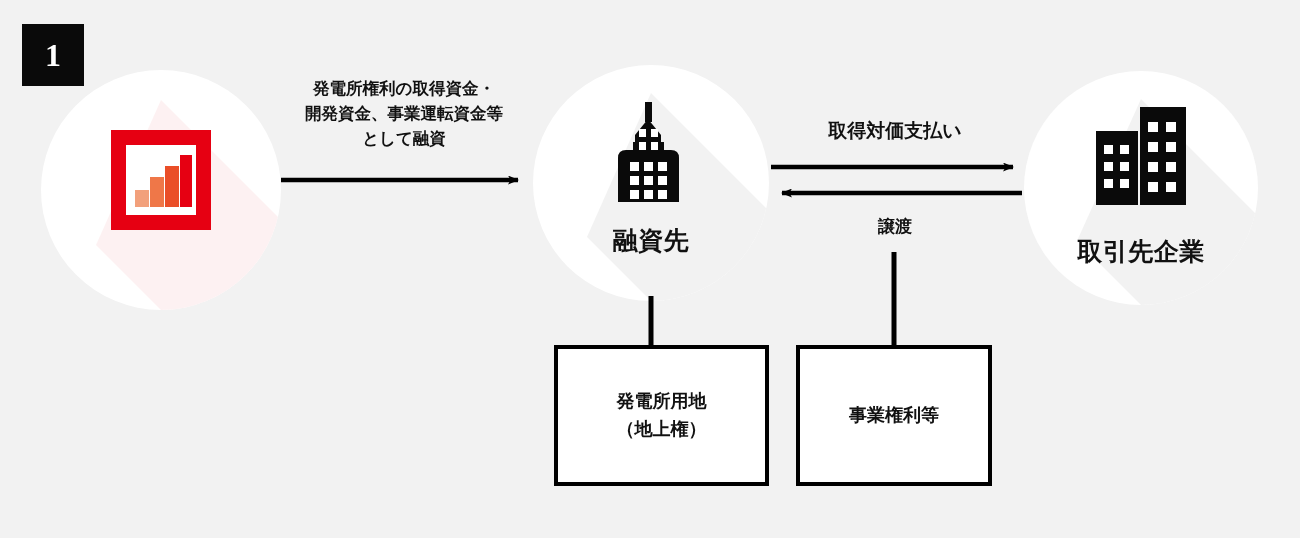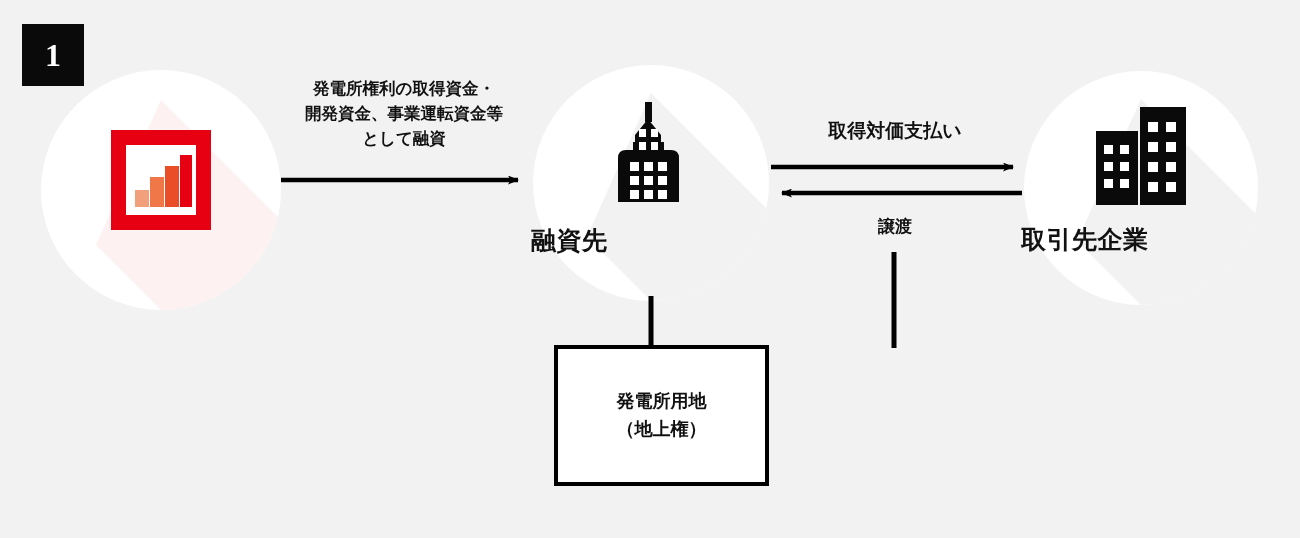--- a/index.html
+++ b/index.html
@@ -46,20 +46,21 @@
   }
   .node-circle .longshadow {
     position: absolute;
     left: 0; top: 0; right: 0; bottom: 0;
     pointer-events: none;
   }
 
   
   .node-label {
     position: absolute;
+    text-align: center;
     color: #111111;
     font-weight: 700;
     font-size: 25px;
     letter-spacing: 0.5px;
     white-space: nowrap;
     line-height: 1.2;
   }
   .node-sublabel {
     position: absolute;
     text-align: center;
@@ -177,21 +178,21 @@
       <rect x="78" y="37" width="10" height="10" fill="#ffffff"></rect>
       <rect x="60" y="57" width="10" height="10" fill="#ffffff"></rect>
       <rect x="78" y="57" width="10" height="10" fill="#ffffff"></rect>
       <rect x="60" y="77" width="10" height="10" fill="#ffffff"></rect>
       <rect x="78" y="77" width="10" height="10" fill="#ffffff"></rect>
     </svg>
   </div>
 
   <div class="node-label" style="left:531px; top:225px; width:240px;">融資先</div>
 
-  <div class="node-label" style="left:1021px; top:224px; width:240px;">取引先企業</div>
+  <div class="node-label" style="left:1021px; top:236px; width:240px;">取引先企業</div>
 
   <div class="flow-text multi" style="left:268px; top:68px; width:272px;margin-top:8px;">発電所権利の取得資金・
 開発資金、事業運転資金等
 として融資</div>
 
   <div class="flow-text single" style="left:768px; top:117px; width:254px;">取得対価支払い</div>
 
   <div class="flow-text small" style="left:800px; top:214px; width:190px;">譲渡</div>
 
   <svg class="svg-layer">
@@ -213,14 +214,17 @@
     <line x1="651" y1="296" x2="651" y2="348" stroke="#000000" stroke-width="5"></line>
 
     <line x1="894" y1="252" x2="894" y2="348" stroke="#000000" stroke-width="5"></line>
   </svg>
 
   <div class="doc-box" style="left:554px; top:345px; width:215px; height:141px;">
     <span class="box-text">発電所用地
 （地上権）</span>
   </div>
 
+  <div class="doc-box" style="left:796px; top:345px; width:196px; height:141px;">
+    <span class="box-text">事業権利等</span>
+  </div>
 
 </div>
 
 </body></html>

